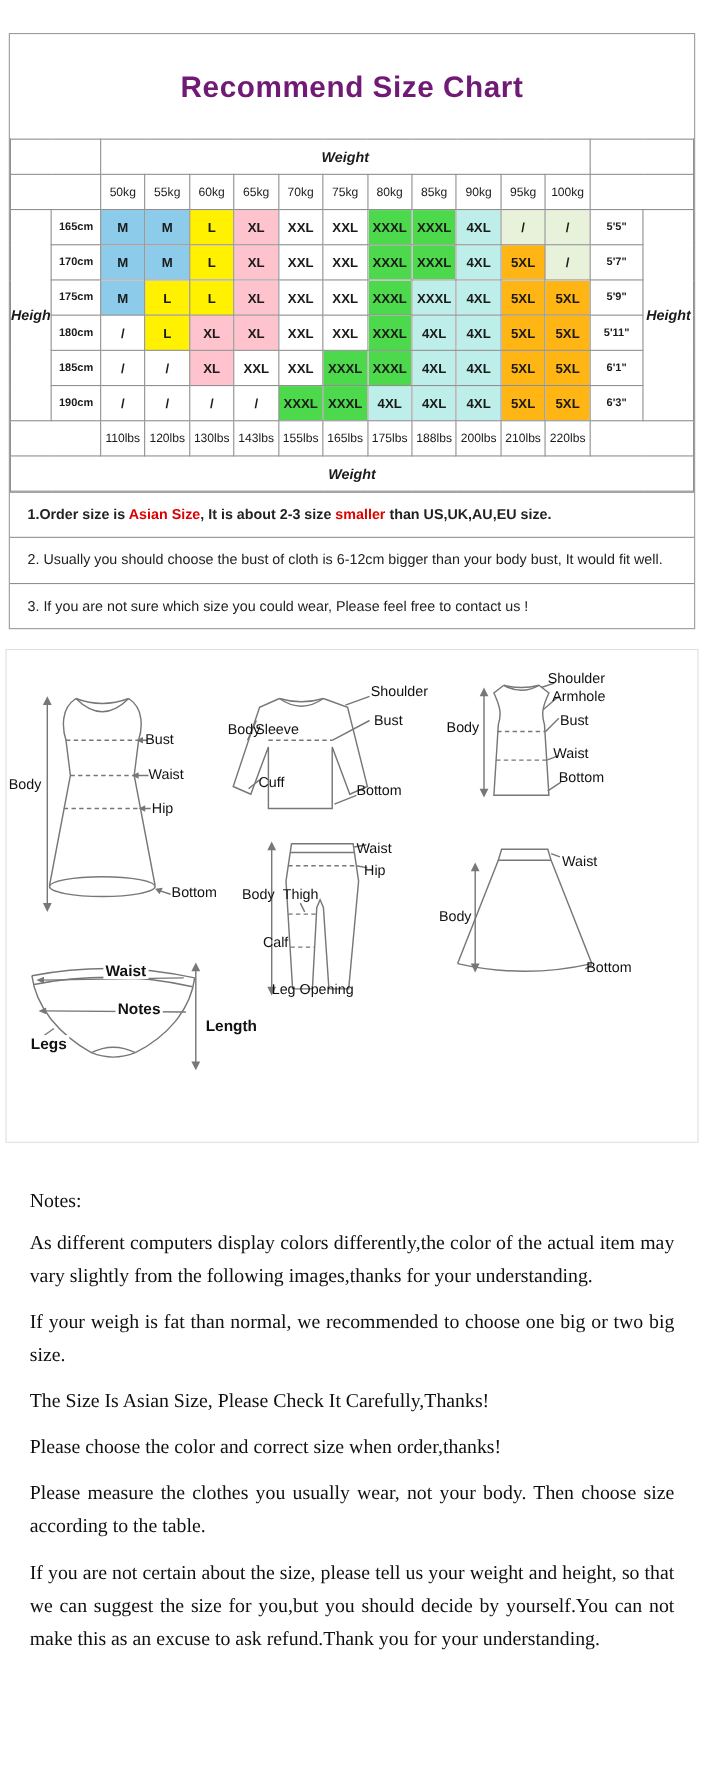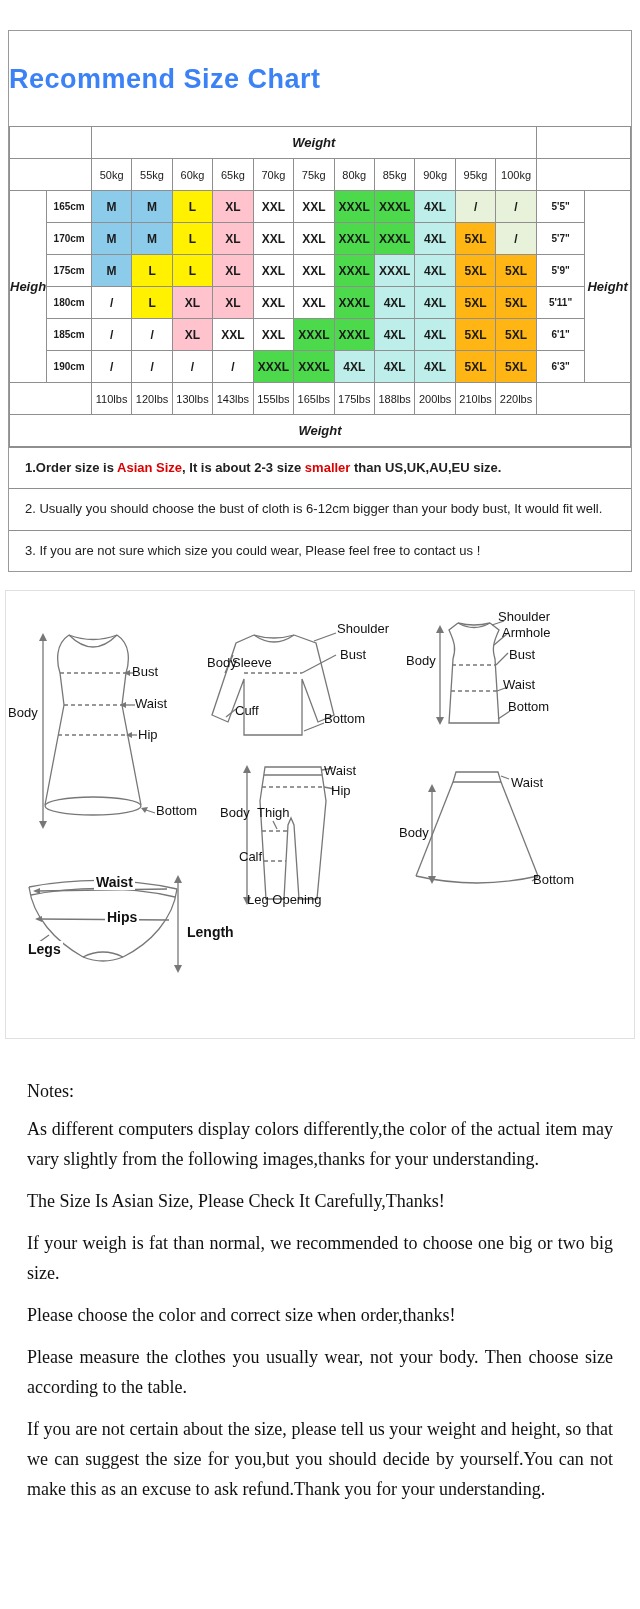--- a/index.html
+++ b/index.html
@@ -4,21 +4,21 @@
 <style>
   html,body { margin:0; padding:0; }
   body {
     width:640px; background:#fff; color:#111;
     font-family:"Liberation Sans", sans-serif;
     -webkit-font-smoothing:antialiased;
   }
   
   .chart-box { margin:30px 8px 0 8px; border:1px solid #9a9a9a; background:#fff; }
   .chart-title {
-    text-align:left; font-size:27px; font-weight:bold; color:#3b82f6;
+    text-align:center; font-size:27px; font-weight:bold; color:#701a75;
     padding:33px 0 31px 0; letter-spacing:.5px;
   }
   table.size-table { width:100%; border-collapse:collapse; table-layout:fixed; }
   .size-table td {
     border:1px solid #8f8f8f; text-align:center; vertical-align:middle;
     font-size:12px; color:#1a1a1a; height:31px; padding:0;
     white-space:nowrap; overflow:hidden;
   }
   .size-table td.hdr { font-weight:bold; font-size:13px;font-style:italic; }
   .size-table td.kg, .size-table td.lbs { font-size:11px;margin-top:40px; }
@@ -351,26 +351,26 @@
     </g>
   </svg>
   <svg class="sketch" style="left:166px;top:282px" width="12" height="102" viewBox="0 0 12 102">
     <line x1="6" y1="6" x2="6" y2="96" stroke="#777" stroke-width="1.3"></line>
     <g fill="#777">
         <polygon points="6,2 2,10 10,10"></polygon>
         <polygon points="6,100 2,92 10,92"></polygon>
       </g>
   </svg>
   <span class="lbl lbl-b" style="left:88px;top:283px">Waist</span>
-  <span class="lbl lbl-b" style="left:99px;top:318px">Hips</span>
+  <span class="lbl lbl-b" style="left:99px;top:318px">Notes</span>
   <span class="lbl lbl-b" style="left:20px;top:350px">Legs</span>
   <span class="lbl lbl-b" style="left:179px;top:333px">Length</span>
 </div>
 
 <div class="notes">
   <div class="notes-title">Notes:</div>
   <p>As different computers display colors differently,the color of the actual item may vary slightly from the following images,thanks for your understanding.</p>
+  <p>If your weigh is fat than normal, we recommended to choose one big or two big size.</p>
   <p>The Size Is Asian Size, Please Check It Carefully,Thanks!</p>
-  <p>If your weigh is fat than normal, we recommended to choose one big or two big size.</p>
   <p>Please choose the color and correct size when order,thanks!</p>
   <p>Please measure the clothes you usually wear, not your body. Then choose size according to the table.</p>
   <p>If you are not certain about the size, please tell us your weight and height, so that we can suggest the size for you,but you should decide by yourself.You can not make this as an excuse to ask refund.Thank you for your understanding.</p>
 </div>
 
 </body></html>

